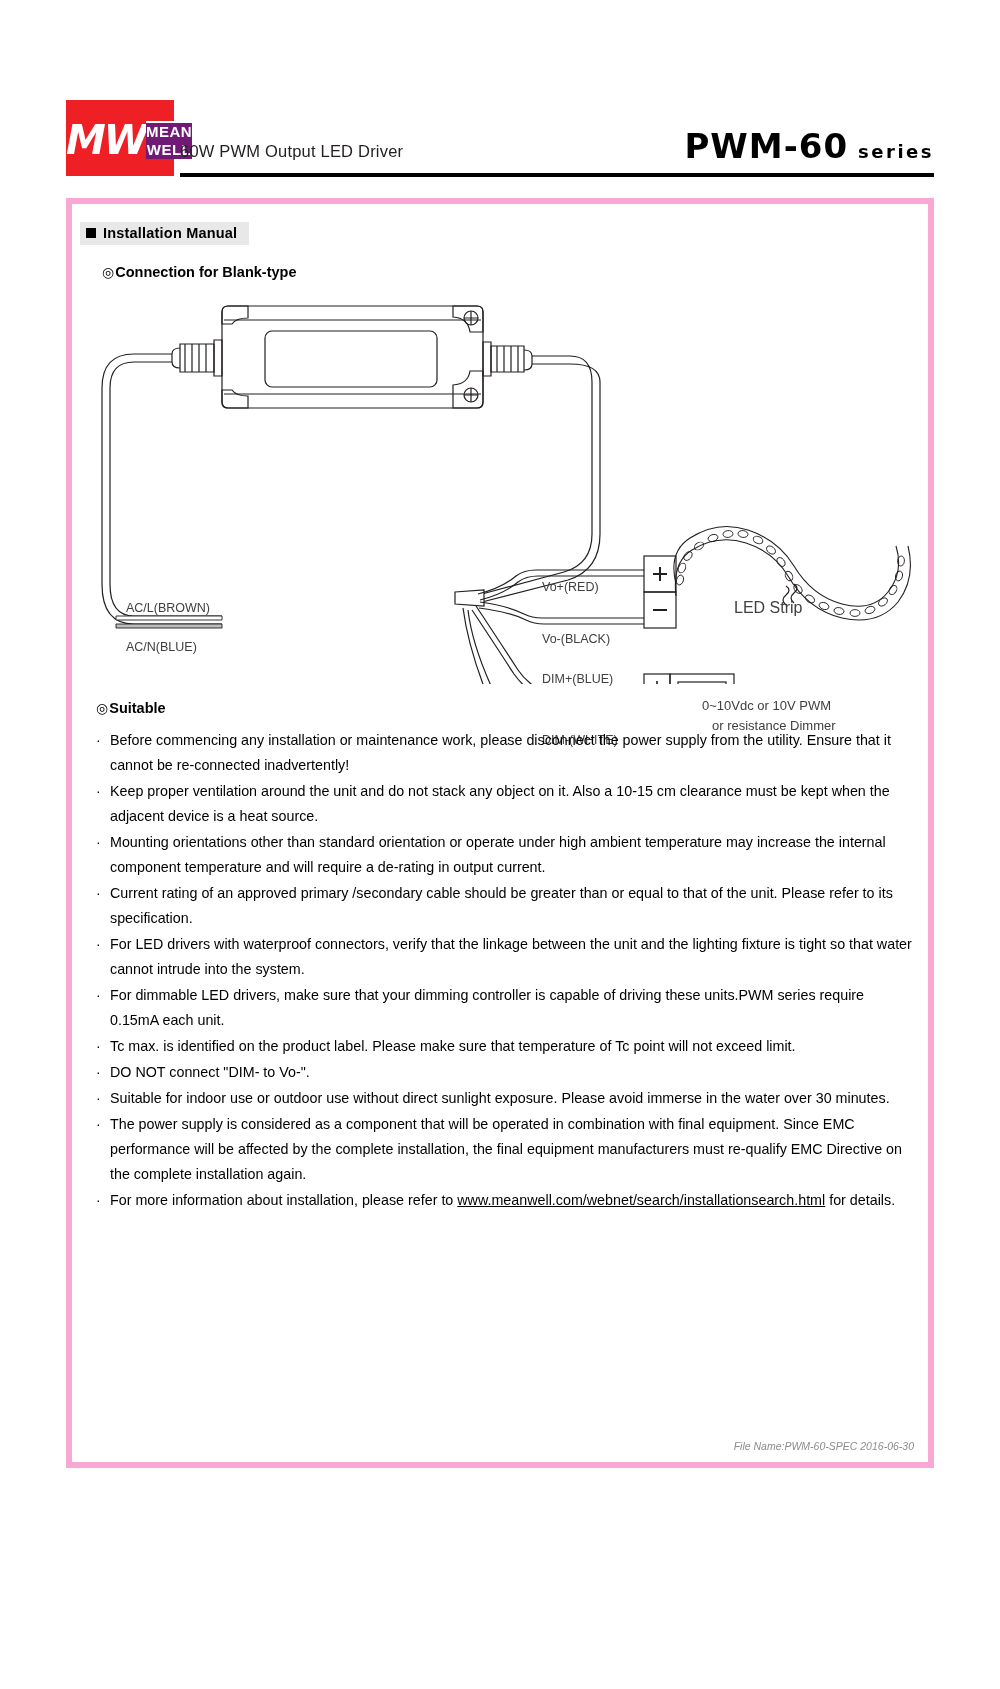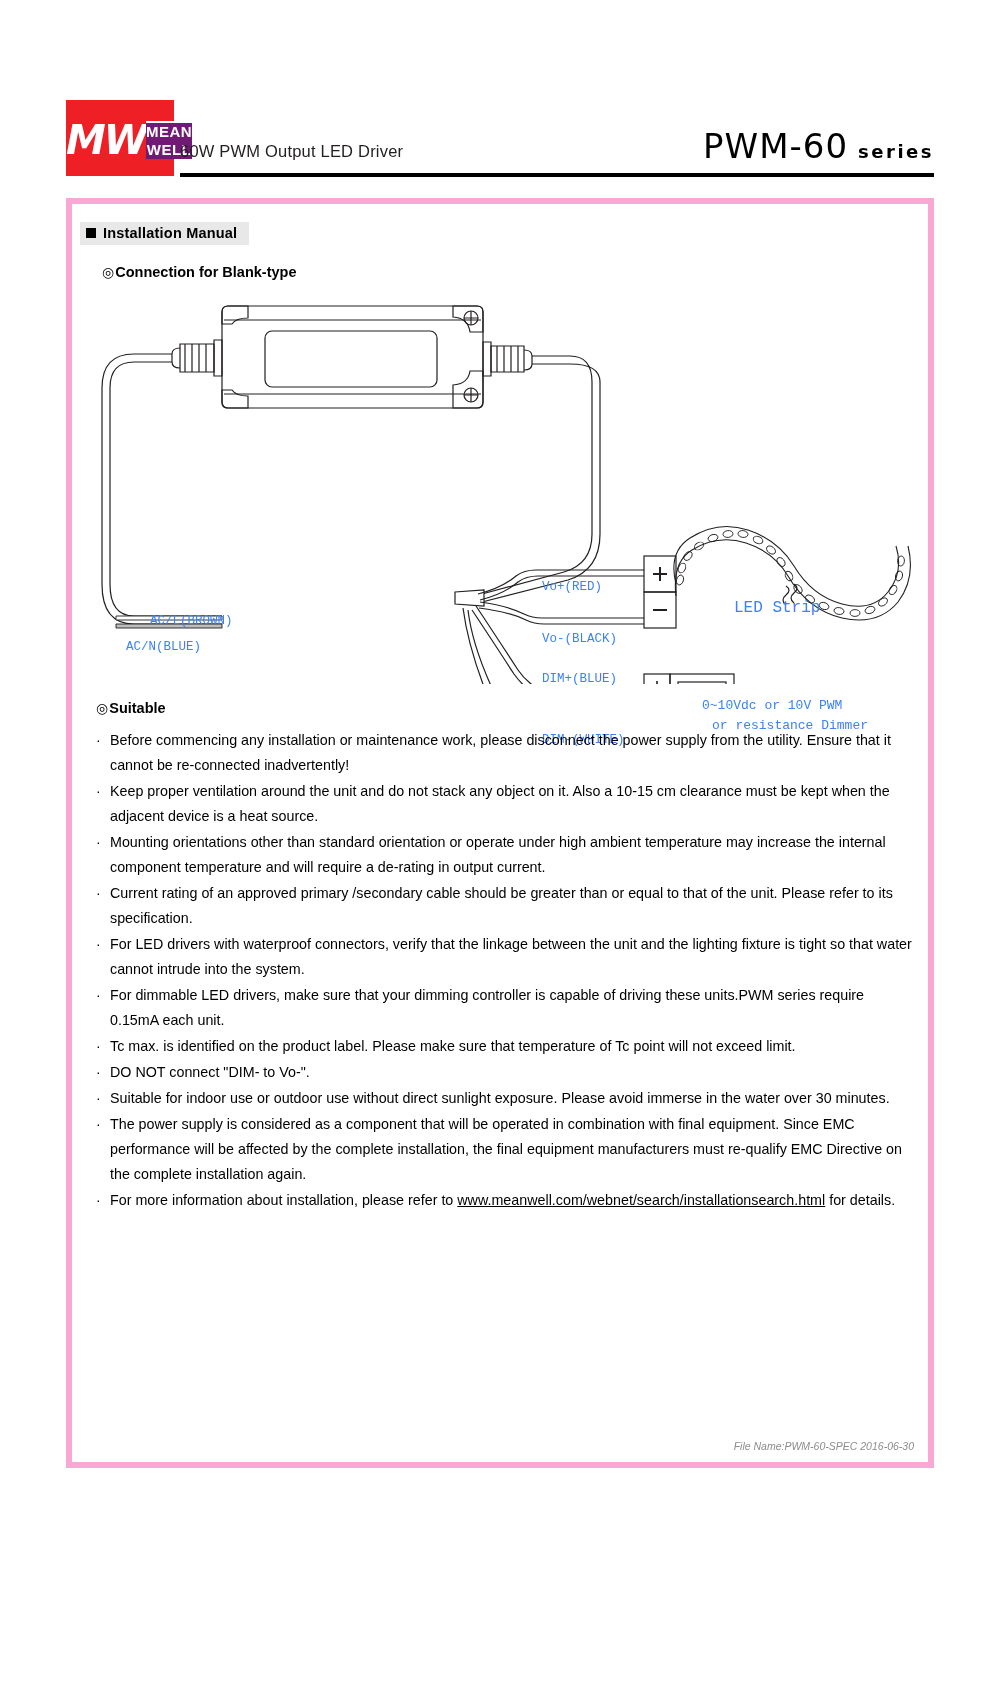--- a/index.html
+++ b/index.html
@@ -67,21 +67,21 @@
   }
   .header-model {
     position: absolute;
     right: 66px; top: 126px;
     text-align: right;
     white-space: nowrap;
   }
   .header-model .mnum {
     font-family: "DejaVu Sans", sans-serif;
     font-size: 34px;
-    font-weight: normal;
+    font-weight: bold;
     letter-spacing: 1px;
     color: #000000;
     margin-left: 28px;
   }
   .header-model .mseries {
     font-family: "DejaVu Sans", sans-serif;
     font-size: 18px;
     font-weight: bold;
     letter-spacing: 2.5px;
     color: #000000;
@@ -144,25 +144,25 @@
   .diagram {
     position: absolute;
     left: 0; top: 80px;
     width: 866px; height: 400px;
   }
   .diagram svg { display: block; }
 
   .dlabel {
     position: absolute;
     font-size: 12.5px;
-    color: #3b82f6;
+    color: #404040;
     white-space: nowrap;
-    font-family: Liberation Mono, monospace;
-  }
-  #lbl-acl  { left: 54px;  top: 330px; margin-left: 24px; }
+    font-family: Liberation Sans, sans-serif;
+  }
+  #lbl-acl  { left: 54px;  top: 317px; }
   #lbl-acn  { left: 54px;  top: 356px; }
   #lbl-vop  { left: 470px; top: 296px; }
   #lbl-vom  { left: 470px; top: 348px; }
   #lbl-dimp { left: 470px; top: 366px; margin-top: 22px; }
   #lbl-dimm { left: 470px; top: 449px; }
   #lbl-strip {
     left: 662px; top: 315px;
     font-size: 16px;
   }
   #lbl-dim1 { left: 630px; top: 414px; font-size: 13px; }

